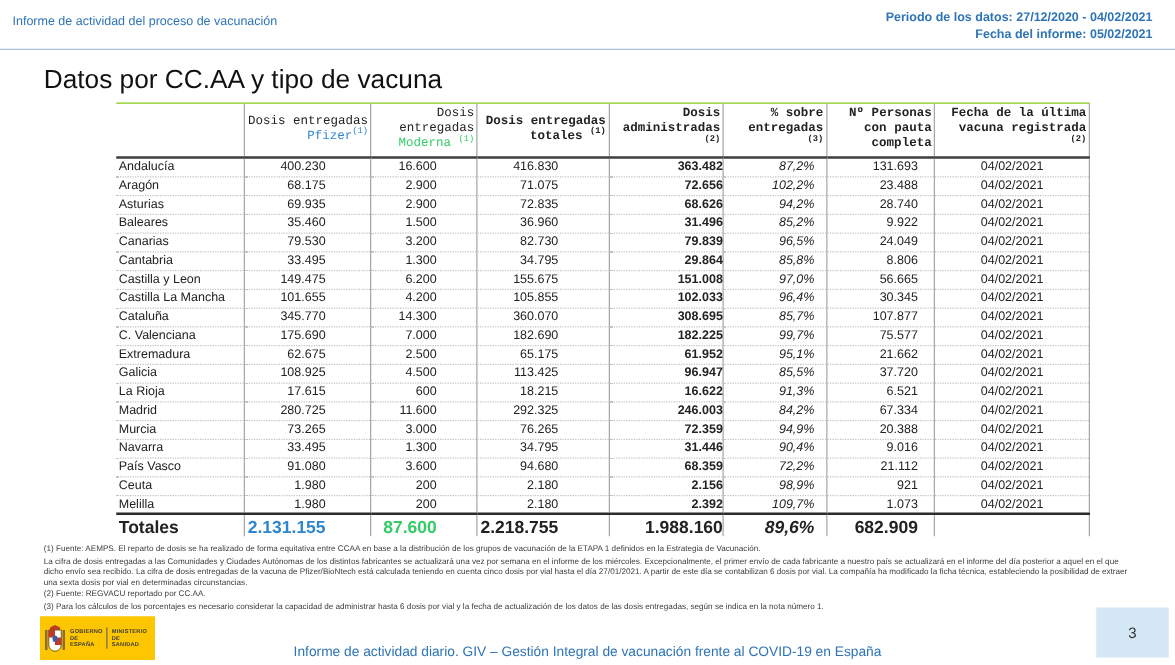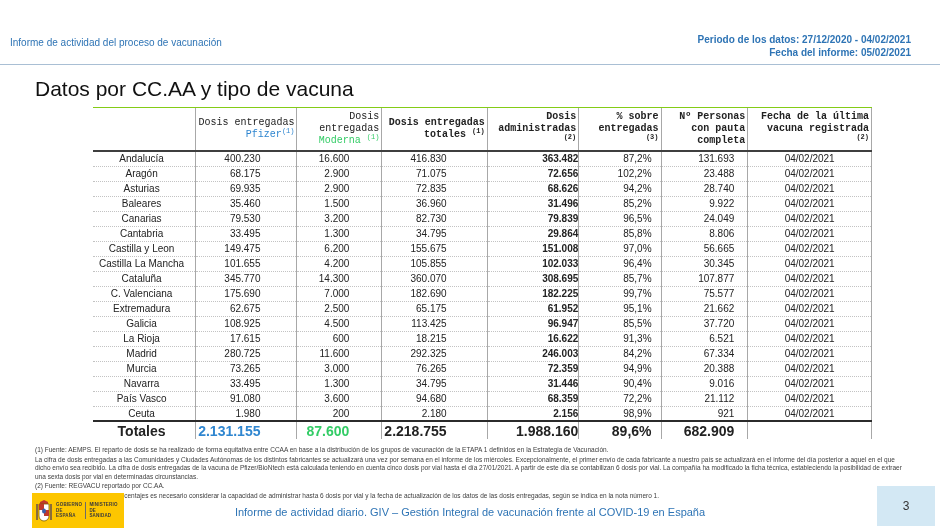--- a/index.html
+++ b/index.html
@@ -1,20 +1,20 @@
 <!DOCTYPE html>
 <html><head>
 <meta charset="utf-8">
 <style>
   * { margin:0; padding:0; box-sizing:border-box; }
   html,body { background:#ffffff; }
   body { font-family:"Liberation Sans", sans-serif; width:940px; height:532px; position:relative; overflow:hidden; }
 
   .top-header { display:flex; justify-content:space-between; align-items:flex-start;
-                padding:8px 29px 5px 10px; border-bottom:1px solid #a9bfd4;margin-top:25px; }
+                padding:8px 18px 5px 10px; border-bottom:1px solid #a9bfd4; }
   .top-header .left { color:#2e74b5; font-size:10px; padding-top:4px; }
   .top-header .right { color:#2e74b5; font-size:10px; text-align:right; line-height:13px;font-weight:bold; }
 
   .page-title { margin:12px 0 6px 35px; font-size:21px; font-weight:normal; color:#111; }
 
   .table-wrap { margin:4px 0 0 93px; width:780px; }
   table { border-collapse:collapse; width:779px; font-size:10px; color:#222;
           border-right:1px solid #a8a8a8; }
   col.col-region{width:104px} col.col-pfizer{width:91px} col.col-moderna{width:86px}
   col.col-total{width:97px} col.col-administered{width:93px} col.col-pct{width:85px}
@@ -23,43 +23,43 @@
   thead th { border-top:1px solid #84cc16; border-bottom:2px solid #3f3f3f;
              border-left:1px solid #a8a8a8; font-weight:bold; font-size:10px;
              line-height:12px; padding:3px 2px; height:30px; vertical-align:middle; text-align:right; color:#222;font-family:Liberation Mono, monospace; }
   thead th.h-region { border-left:none; }
   thead th.h-pfizer, thead th.h-moderna { font-weight:normal; }
   sup { font-size:7px; vertical-align:super; line-height:0; }
 
   tbody td { border-left:1px solid #a8a8a8; border-bottom:1px dotted #c3c3c3;
              height:15px; padding:0 2px; white-space:nowrap; }
   tbody td:first-child { border-left:none; }
-  td.region { text-align:center; padding-right:7px;margin-top:28px; }
+  td.region { text-align:left; padding-right:7px;margin-top:28px; }
   td.pfizer { text-align:right; padding-right:36px; }
   td.moderna { text-align:right; padding-right:32px; }
   td.total { text-align:right; padding-right:40px; font-weight:normal; }
   td.administered { text-align:right; padding-right:0; font-weight:bold; }
-  td.pct { text-align:right; padding-right:9px; }
+  td.pct { text-align:right; padding-right:9px;font-style:italic; }
   td.complete { text-align:right; padding-right:13px; }
   td.date { text-align:center;margin-top:21px; }
 
   tr.totals td { border-top:2px solid #2b2b2b; border-bottom:none; font-weight:bold;
                  height:18px; font-size:14px; }
 
   .footnotes { margin:7px 34px 0 35px; font-size:6.5px; line-height:8.6px; color:#3c3c3c; }
   .footnotes .footnote { margin-bottom:1px; }
 
   .footer { position:absolute; left:0; right:0; bottom:0; height:44px; }
   .gov-logo { position:absolute; left:32px; bottom:4px; width:92px; height:35px;
               background:#fdc600; display:flex; align-items:center; padding:2px 3px; }
   .gov-logo .arms { flex:0 0 18px; height:26px; }
   .gov-logo .block { font-size:4.5px; line-height:5.5px; color:#3a3a3a; font-weight:bold;
                      padding:0 3px; letter-spacing:.2px; }
   .gov-logo .block.gob { border-right:1px solid #6b6b6b; }
-  .footer-title { position:absolute; left:90px; right:90px; bottom:14px; text-align:center;
+  .footer-title { position:absolute; left:90px; right:90px; bottom:4px; text-align:center;
                   color:#2e74b5; font-size:11px; }
   .page-number { position:absolute; right:5px; bottom:6px; width:58px; height:40px;
                  background:#d3e8f4; color:#333; font-size:12px;
                  display:flex; align-items:center; justify-content:center; }
 </style>
 </head>
 <body>
 
 <div class="top-header">
   <div class="left">Informe de actividad del proceso de vacunación</div>
@@ -275,20 +275,30 @@
         <tr>
           <td class="region">Ceuta</td>
           <td class="pfizer">1.980</td>
           <td class="moderna">200</td>
           <td class="total">2.180</td>
           <td class="administered">2.156</td>
           <td class="pct">98,9%</td>
           <td class="complete">921</td>
           <td class="date">04/02/2021</td>
         </tr>
+        <tr>
+          <td class="region">Melilla</td>
+          <td class="pfizer">1.980</td>
+          <td class="moderna">200</td>
+          <td class="total">2.180</td>
+          <td class="administered">2.392</td>
+          <td class="pct">109,7%</td>
+          <td class="complete">1.073</td>
+          <td class="date">04/02/2021</td>
+        </tr>
         <tr class="totals">
           <td class="region">Totales</td>
           <td class="pfizer" style="color: rgb(47, 134, 208);">2.131.155</td>
           <td class="moderna" style="color: rgb(51, 204, 102);">87.600</td>
           <td class="total">2.218.755</td>
           <td class="administered">1.988.160</td>
           <td class="pct">89,6%</td>
           <td class="complete">682.909</td>
           <td class="date"></td>
         </tr>

